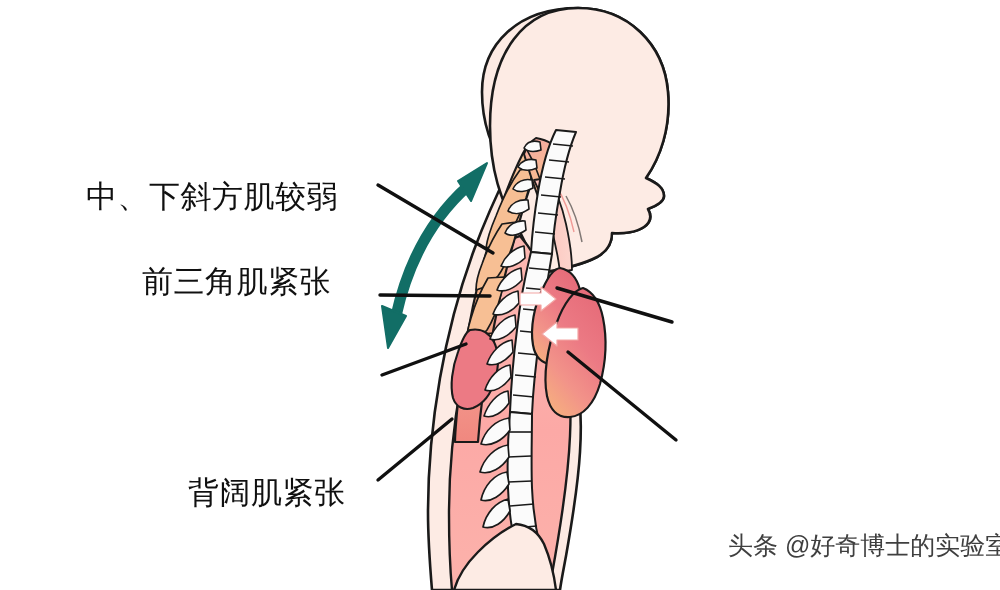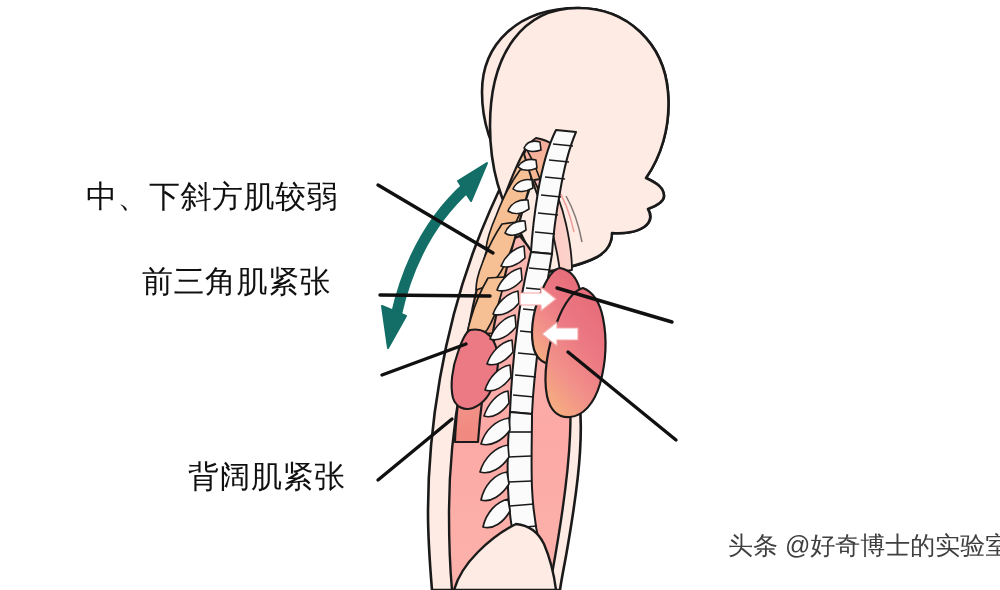--- a/index.html
+++ b/index.html
@@ -300,19 +300,19 @@
       <line x1="672" y1="322" x2="557" y2="288"></line>
       <line x1="676" y1="440" x2="568" y2="352"></line>
     </g>
   </svg>
 
   <div class="anno-label" style="left:86px; top:181px;">中、下斜方肌较弱</div>
 
   <div class="anno-label" style="left:142px; top:266px;">前三角肌紧张</div>
 
 
-  <div class="anno-label" style="left:188px; top:461px;text-align:center;">背阔肌紧张</div>
+  <div class="anno-label" style="left:188px; top:477px;text-align:center;">背阔肌紧张</div>
 
 
 
   <div class="watermark" style="left:700px; top:533px;">头条 @好奇博士的实验室</div>
 
 </div>
 
 </body></html>

